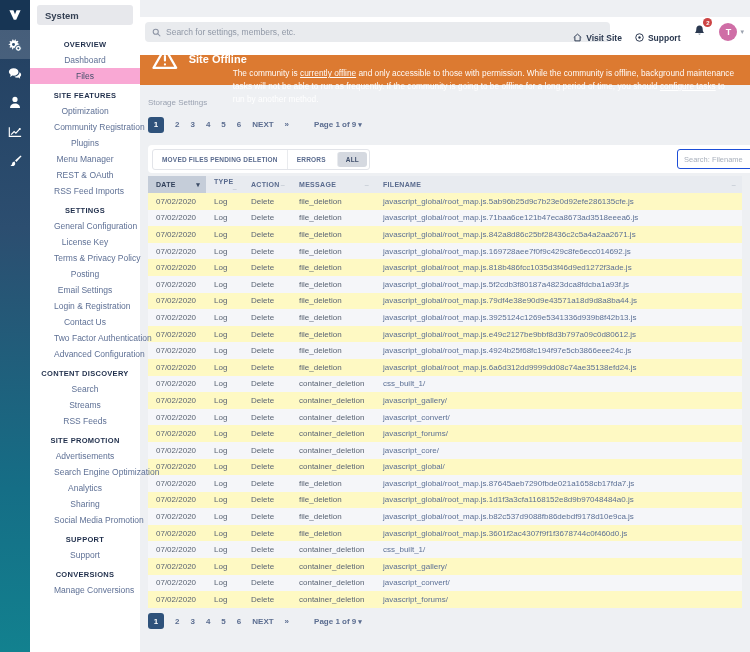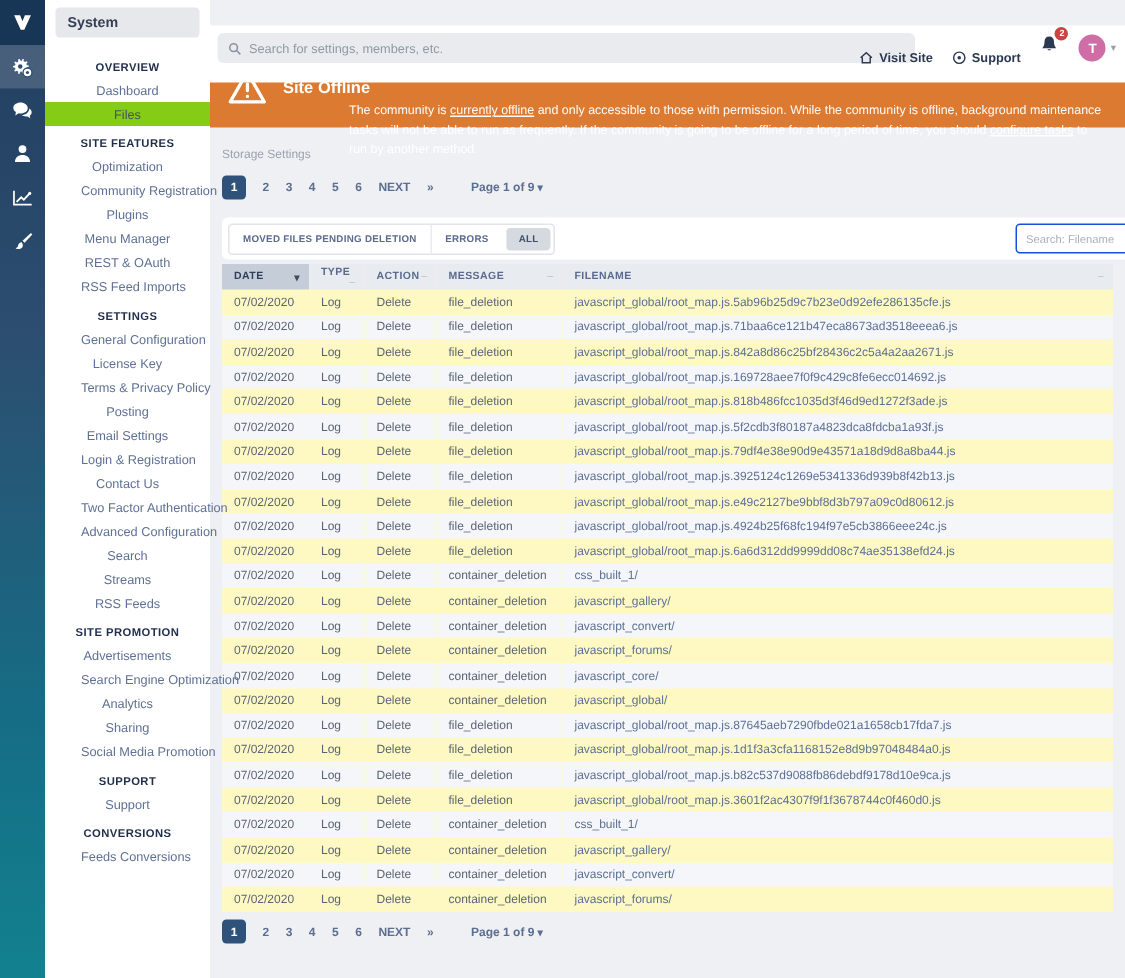--- a/index.html
+++ b/index.html
@@ -15,31 +15,31 @@
   .rail-item svg, .rail-logo svg { display:block; }
 
   
   .sidebar { position:absolute; left:30px; top:0; width:110px; height:652px; background:#ffffff; z-index:4; }
   .system-box { margin:5px 7px 6px 7px; background:#e7e8ec; border-radius:3px; height:20px;
     display:flex; align-items:center; padding-left:8px; font-size:9.5px; font-weight:bold; color:#333f52; }
   .side-nav { padding-top:2px;text-align:center; }
   .side-section-title { font-size:7.5px; font-weight:bold; letter-spacing:.3px; color:#1f2e4b;
     text-transform:uppercase; padding:7px 8px 3px 8px; }
   .side-item { font-size:8.5px; color:#5e7095; padding:3px 24px; cursor:pointer; white-space:nowrap; }
-  .side-item.active { background:#84cc16; color:#44506b; }
+  .side-item.active { background:#f9a8d4; color:#44506b; }
 
   
   .topbar { position:absolute; left:140px; top:17px; width:610px; height:38px; background:#ffffff; z-index:3; }
   .topbar-search { position:absolute; left:5px; top:5px; width:465px; height:20px; background:#e9ebee;
     border:none; border-radius:4px; display:flex; align-items:center; padding-left:7px; gap:5px; }
   .topbar-search input { border:none; background:transparent; outline:none; font-size:8.5px; color:#525c6e;
     width:420px; font-family:"Liberation Sans",sans-serif; }
   .topbar-search input::placeholder { color:#9098a6; }
   .topbar-right { position:absolute; right:6px; top:0; height:30px; display:flex; align-items:center; gap:13px; }
-  .top-link { display:flex; align-items:flex-end; gap:4px; font-size:8.5px; font-weight:bold; color:#2b3950; cursor:pointer;margin-top:11px; }
+  .top-link { display:flex; align-items:center; gap:4px; font-size:8.5px; font-weight:bold; color:#2b3950; cursor:pointer;margin-top:11px; }
   .bell-wrap { position:relative; cursor:pointer; }
   .badge { position:absolute; top:-5px; right:-6px; background:#cc4343; color:#fff; font-size:6px; font-weight:bold;
     width:9px; height:9px; border-radius:50%; display:flex; align-items:center; justify-content:center; }
   .avatar-wrap { display:flex; align-items:center; gap:3px; cursor:pointer; }
   .avatar { width:18px; height:18px; border-radius:50%; background:#cf6ea6; color:#fff; font-size:9px; font-weight:bold;
     display:flex; align-items:center; justify-content:center; }
   .chev { font-size:7px; color:#9aa1ae; }
 
   
   .banner { position:absolute; left:140px; top:30px; width:610px; height:55px; background:#dc7a31; color:#fff;
@@ -160,33 +160,34 @@
       <div class="side-section-title">SETTINGS</div>
       <div class="side-item">General Configuration</div>
       <div class="side-item">License Key</div>
       <div class="side-item">Terms &amp; Privacy Policy</div>
       <div class="side-item">Posting</div>
       <div class="side-item">Email Settings</div>
       <div class="side-item">Login &amp; Registration</div>
       <div class="side-item">Contact Us</div>
       <div class="side-item">Two Factor Authentication</div>
       <div class="side-item">Advanced Configuration</div>
+      <div class="side-section-title">CONTENT DISCOVERY</div>
       <div class="side-item">Search</div>
       <div class="side-item">Streams</div>
       <div class="side-item">RSS Feeds</div>
       <div class="side-section-title">SITE PROMOTION</div>
       <div class="side-item">Advertisements</div>
       <div class="side-item">Search Engine Optimization</div>
       <div class="side-item">Analytics</div>
       <div class="side-item">Sharing</div>
       <div class="side-item">Social Media Promotion</div>
       <div class="side-section-title">SUPPORT</div>
       <div class="side-item">Support</div>
       <div class="side-section-title">CONVERSIONS</div>
-      <div class="side-item">Feeds Conversions</div>
+      <div class="side-item">Manage Conversions</div>
     </nav>
 </div>
 
 <div class="topbar">
   <div class="topbar-search">
     <svg width="9" height="9" viewBox="0 0 12 12">
       <circle cx="5" cy="5" r="3.4" fill="none" stroke="#8b93a3" stroke-width="1.4"></circle>
       <line x1="7.6" y1="7.6" x2="11" y2="11" stroke="#8b93a3" stroke-width="1.4"></line>
     </svg>
     <input type="text" placeholder="Search for settings, members, etc." style="">

